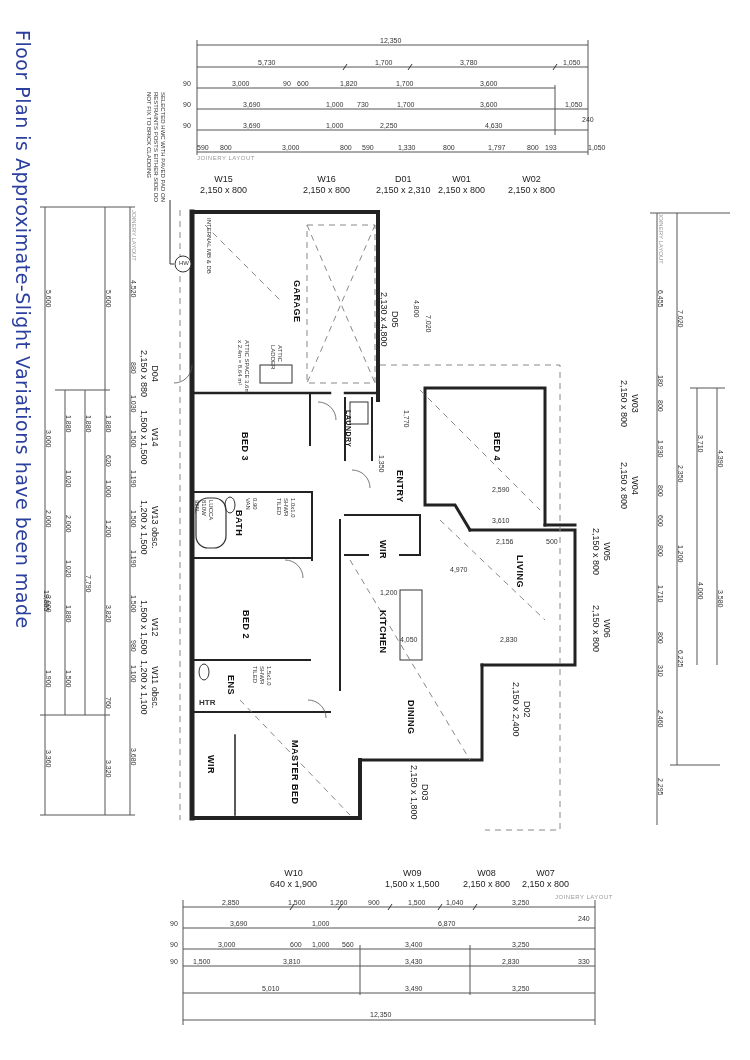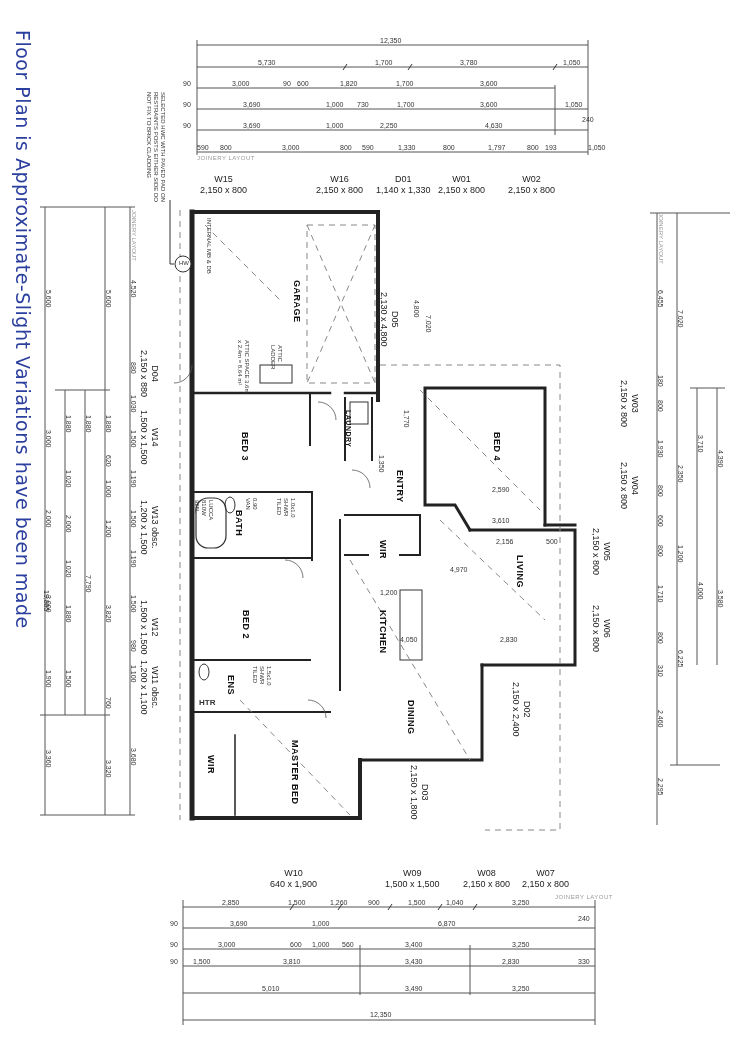--- a/index.html
+++ b/index.html
@@ -195,27 +195,27 @@
   <div class="dim" style="left:527px;top:144px;">800</div>
   <div class="dim" style="left:545px;top:144px;">193</div>
   <div class="dim" style="left:588px;top:144px;">1,050</div>
   <div class="jl" style="left:197px;top:155px;">JOINERY LAYOUT</div>
 </div>
 
 <div class="win" style="left:200px;top:174px;">
   <div>W15</div>
   <div>2,150 x 800</div>
 </div>
-<div class="win" style="left:316px;top:174px;">
+<div class="win" style="left:303px;top:174px;">
   <div>W16</div>
   <div>2,150 x 800</div>
 </div>
 <div class="win" style="left:376px;top:174px;">
   <div>D01</div>
-  <div>1,140 x 1,330</div>
+  <div>2,150 x 2,310</div>
 </div>
 <div class="win" style="left:438px;top:174px;">
   <div>W01</div>
   <div>2,150 x 800</div>
 </div>
 <div class="win" style="left:508px;top:174px;">
   <div>W02</div>
   <div>2,150 x 800</div>
 </div>
 

